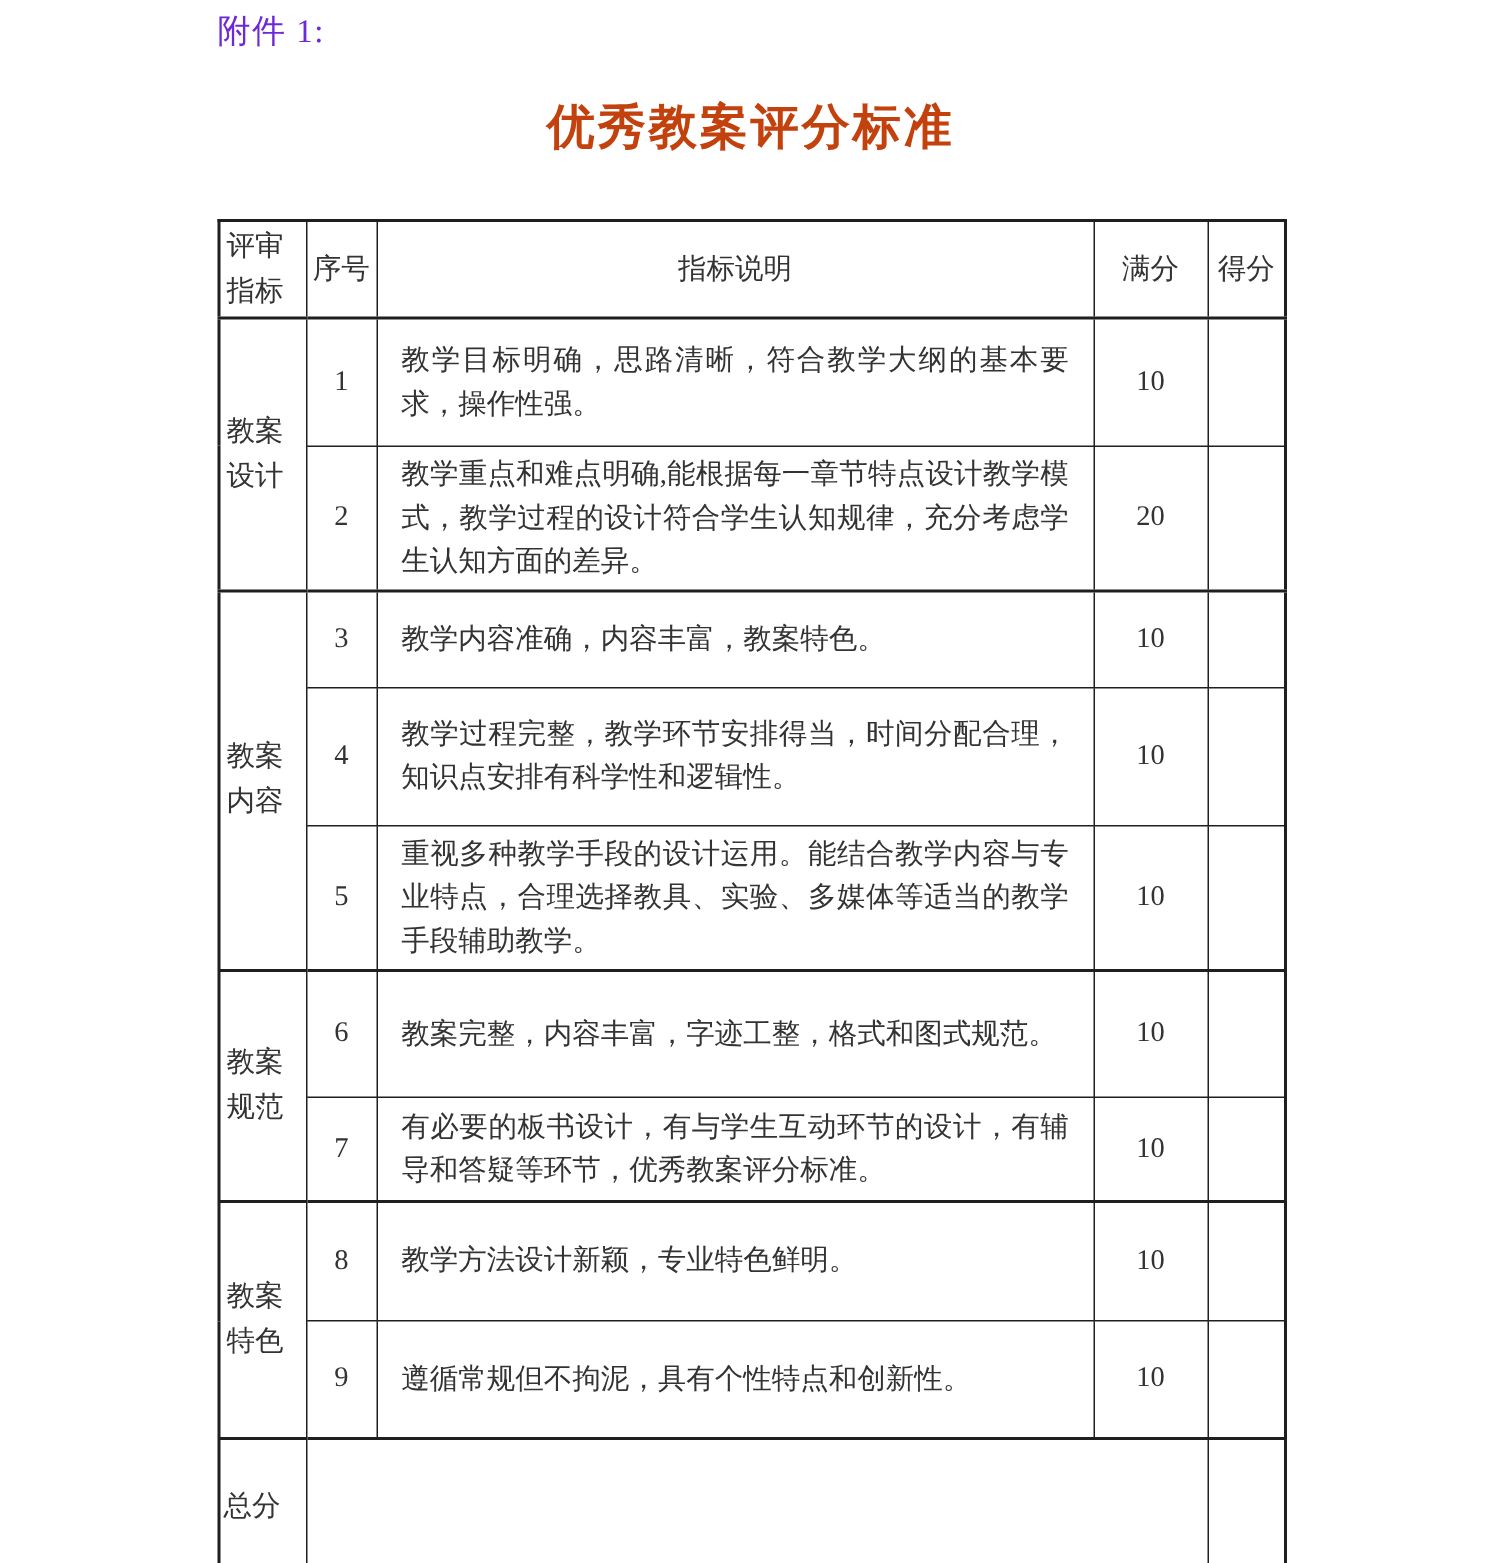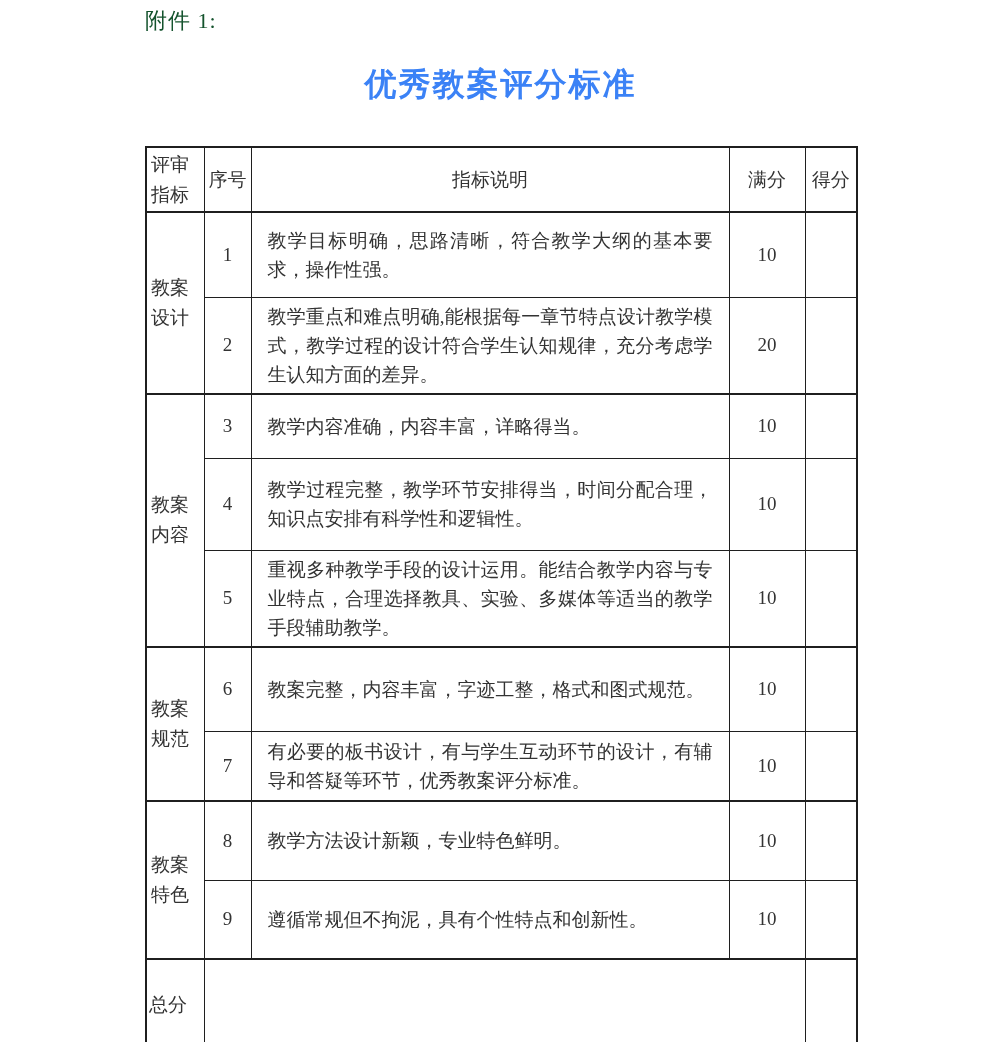--- a/index.html
+++ b/index.html
@@ -10,31 +10,31 @@
     color: #333333;
   }
   body { height: 1042px; overflow: hidden; }
   .page-wrap {
     padding-left: 145px;
     padding-top: 6px;
     width: 1000px;
   }
   .attachment-label {
     font-size: 22px;
-    color: #14532d;
+    color: #6d28d9;
     letter-spacing: 1px;
   }
   .doc-title {
     width: 711px;
     text-align: center;
     font-size: 32px;
     font-weight: bold;
     letter-spacing: 2px;
     margin-top: 27px;
-    color: #3b82f6;
+    color: #c2410c;
   }
   table.score-table {
     margin-top: 39px;
     width: 711px;
     border-collapse: collapse;
     table-layout: fixed;
     border: 2px solid #1f1f1f;
   }
   .score-table th, .score-table td {
     border: 1px solid #1f1f1f;
@@ -110,21 +110,21 @@
     <tr class="h-r2">
       <td class="num">2</td>
       <td class="desc">教学重点和难点明确,能根据每一章节特点设计教学模式，教学过程的设计符合学生认知规律，充分考虑学生认知方面的差异。</td>
       <td class="full">20</td>
       <td class="score"></td>
     </tr>
 
     <tr class="gsep h-r3">
       <td class="cat" rowspan="3">教案内容</td>
       <td class="num">3</td>
-      <td class="desc">教学内容准确，内容丰富，详略得当。</td>
+      <td class="desc">教学内容准确，内容丰富，教案特色。</td>
       <td class="full">10</td>
       <td class="score"></td>
     </tr>
     <tr class="h-r4">
       <td class="num">4</td>
       <td class="desc">教学过程完整，教学环节安排得当，时间分配合理，知识点安排有科学性和逻辑性。</td>
       <td class="full">10</td>
       <td class="score"></td>
     </tr>
     <tr class="h-r5">

